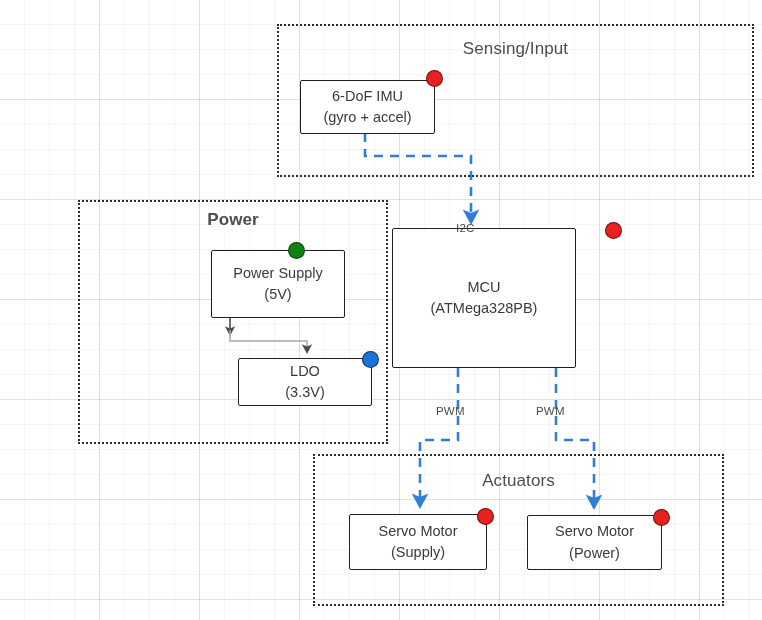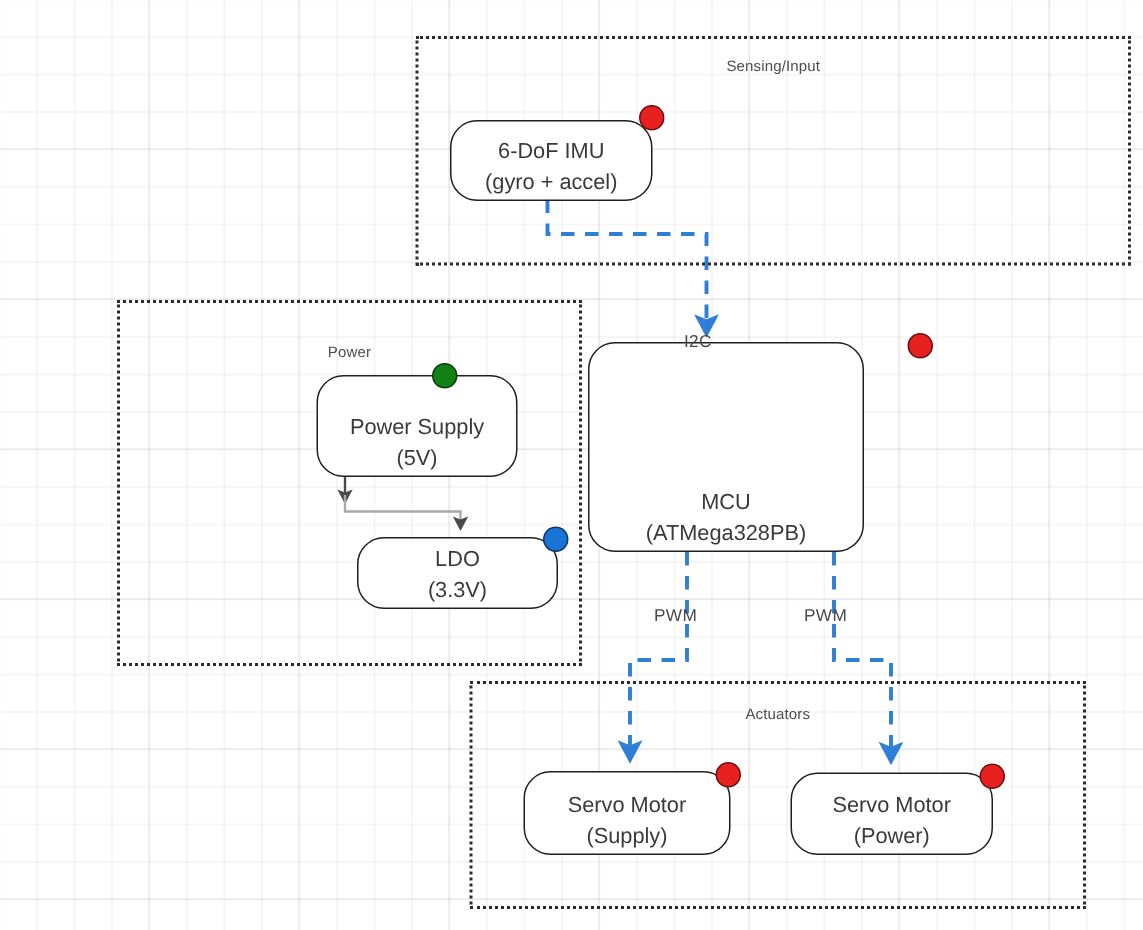--- a/index.html
+++ b/index.html
@@ -31,37 +31,37 @@
   .group{
     position:absolute;
     border:2px dotted #2b2b2b;
     background:transparent;
     box-sizing:border-box;
   }
   .group-label{
     position:absolute;
     left:0;right:0;
     text-align:center;
-    font-size:10px;
+    font-size:17px;
     color:#4d4d4d;
     letter-spacing:0.1px;
     white-space:nowrap;
   }
 
   
   .node{
     position:absolute;
     box-sizing:border-box;
     border:1.6px solid #1f1f1f;
-    border-radius:18px;
+    border-radius:2px;
     background:#ffffff;
     display:flex;
     flex-direction:column;
     align-items:center;
-    justify-content:flex-end;
+    justify-content:center;
     color:#3a3a3a;
     font-size:14.5px;
     line-height:1.45;
     text-align:center;
   }
   .node .l1,.node .l2{display:block;white-space:nowrap;}
 
   
   .dot{
     position:absolute;
@@ -106,21 +106,21 @@
     <path d="M458,368 L458,440 L420,440 L420,506" fill="none" stroke="#2f7fd8" stroke-width="2.6" stroke-dasharray="9 7" stroke-linecap="butt" marker-end="url(#arrow-blue)"></path>
 
     <path d="M556,368 L556,440 L594,440 L594,507" fill="none" stroke="#2f7fd8" stroke-width="2.6" stroke-dasharray="9 7" stroke-linecap="butt" marker-end="url(#arrow-blue)"></path>
   </svg>
 
   <div class="group" style="left:277px;top:24px;width:477px;height:153px;">
     <div class="group-label" style="top:13px;">Sensing/Input</div>
   </div>
 
   <div class="group" style="left:78px;top:200px;width:310px;height:244px;">
-    <div class="group-label" style="top:28px;">Power</div>
+    <div class="group-label" style="top:8px;font-weight:bold;">Power</div>
   </div>
 
   <div class="group" style="left:313px;top:454px;width:411px;height:152px;">
     <div class="group-label" style="top:15px;">Actuators</div>
   </div>
 
   <div class="node" style="left:300px;top:80px;width:135px;height:54px;">
     <span class="l1">6-DoF IMU</span>
     <span class="l2">(gyro + accel)</span>
   </div>

